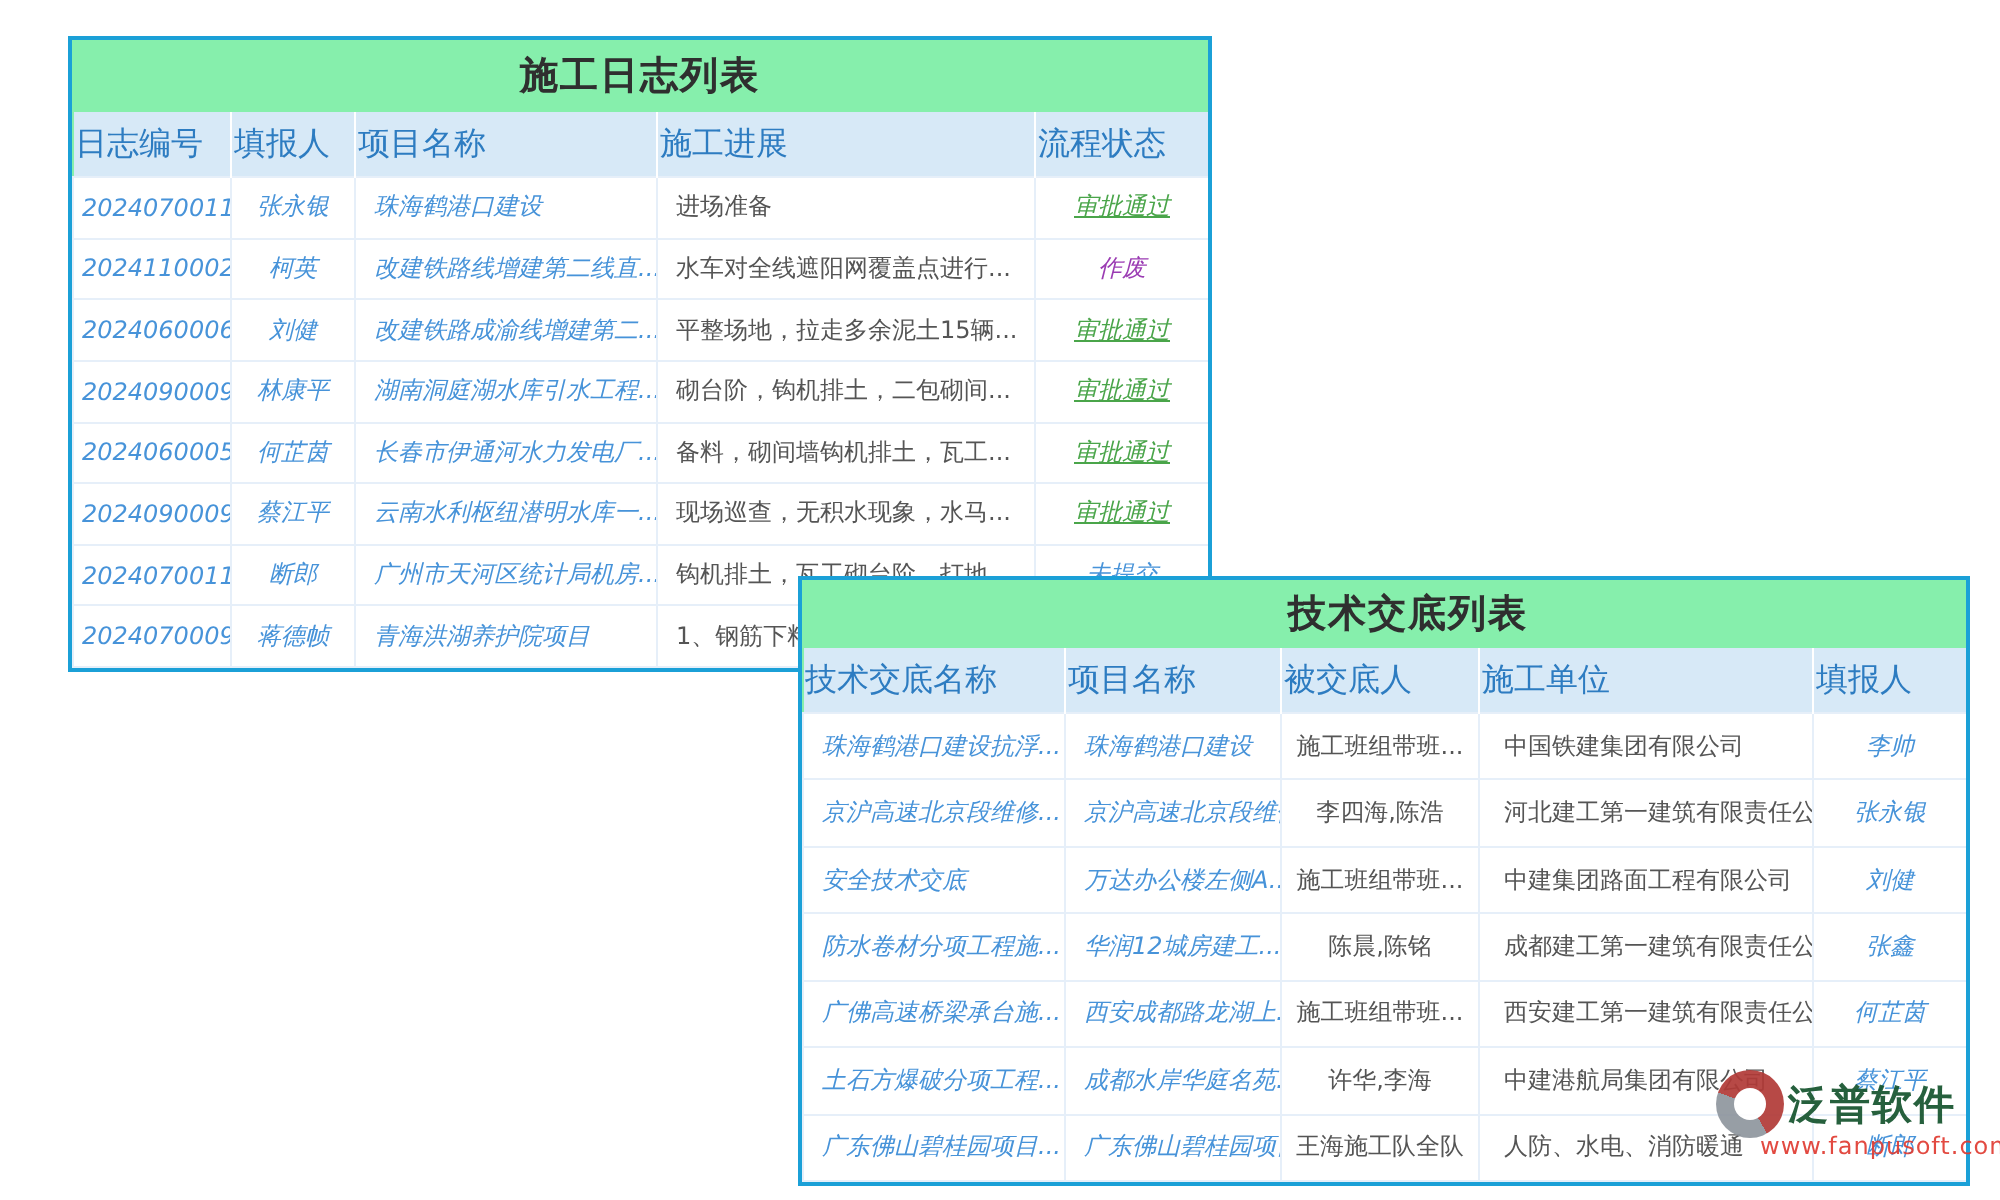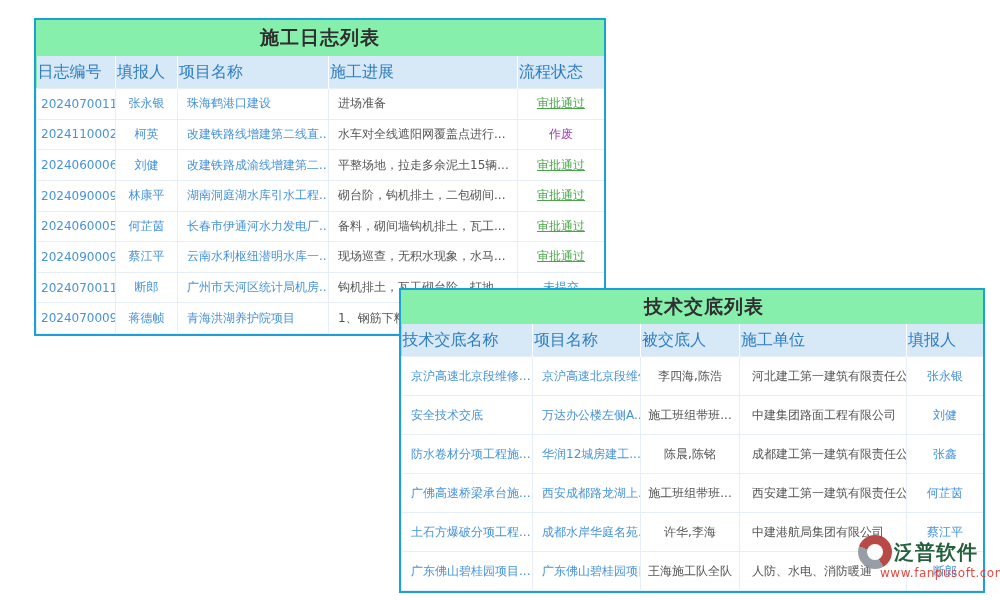--- a/index.html
+++ b/index.html
@@ -29,21 +29,21 @@
     height:30px; background:#d7e9f7; color:#2d7cc1;
     font-weight:normal; font-size:16px; text-align:left;
     border-left:1px solid #ffffff; white-space:nowrap; overflow:hidden;
   }
   table.grid th:first-child { border-left:none; }
   table.grid td {
     font-size:12px; border:1px solid #e6eff9; background:#ffffff;
     white-space:nowrap; overflow:hidden; text-align:center; padding:0 4px;
     box-sizing:border-box; color:#555555;
   }
-  table.grid td[data-interactable="true"] { color:#4793d9; cursor:pointer; }
+  table.grid td[data-interactable="true"] { color:#4793d9; cursor:pointer;font-style:italic; }
   
   .panel1 td:nth-child(3), .panel1 td:nth-child(4) { text-align:left; padding:0 9px; }
   
   .panel2 td:nth-child(1), .panel2 td:nth-child(2) { text-align:left; padding:0 9px; }
   .panel2 td:nth-child(4) { text-align:left; padding:0 12px; }
   
   td[data-status="approved"]    { color:#4aa54a !important; text-decoration:underline; }
   td[data-status="voided"]      { color:#9b3cb3 !important; }
   td[data-status="unsubmitted"] { color:#4793d9 !important; text-decoration:underline; }
   
@@ -163,20 +163,27 @@
       <tr data-interactable="false">
         <th data-interactable="false">技术交底名称</th>
         <th data-interactable="false">项目名称</th>
         <th data-interactable="false">被交底人</th>
         <th data-interactable="false">施工单位</th>
         <th data-interactable="false">填报人</th>
       </tr>
     </thead>
     <tbody>
         <tr data-interactable="false">
+          <td data-interactable="true">珠海鹤港口建设抗浮...</td>
+          <td data-interactable="true">珠海鹤港口建设</td>
+          <td data-interactable="false">施工班组带班...</td>
+          <td data-interactable="false">中国铁建集团有限公司</td>
+          <td data-interactable="true">李帅</td>
+        </tr>
+        <tr data-interactable="false">
           <td data-interactable="true">京沪高速北京段维修...</td>
           <td data-interactable="true">京沪高速北京段维修</td>
           <td data-interactable="false">李四海,陈浩</td>
           <td data-interactable="false">河北建工第一建筑有限责任公司</td>
           <td data-interactable="true">张永银</td>
         </tr>
         <tr data-interactable="false">
           <td data-interactable="true">安全技术交底</td>
           <td data-interactable="true">万达办公楼左侧A...</td>
           <td data-interactable="false">施工班组带班...</td>

